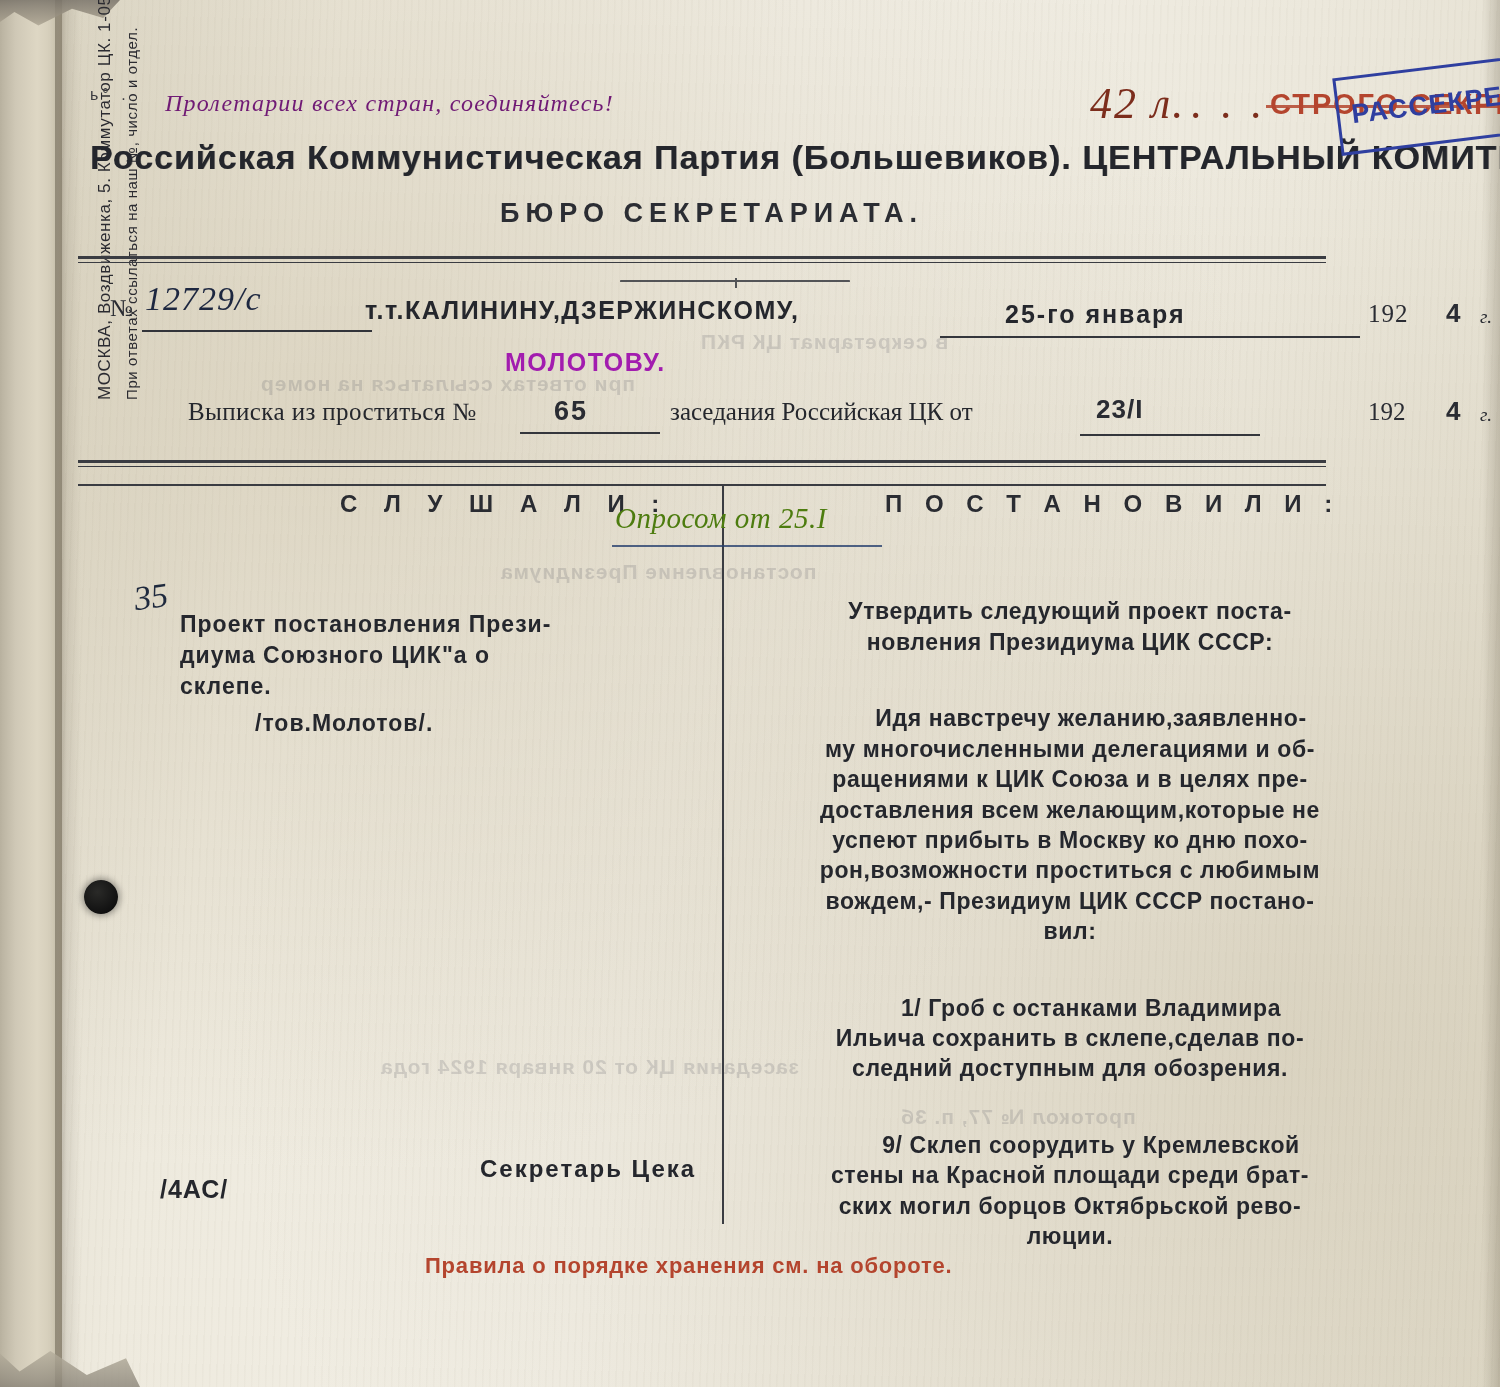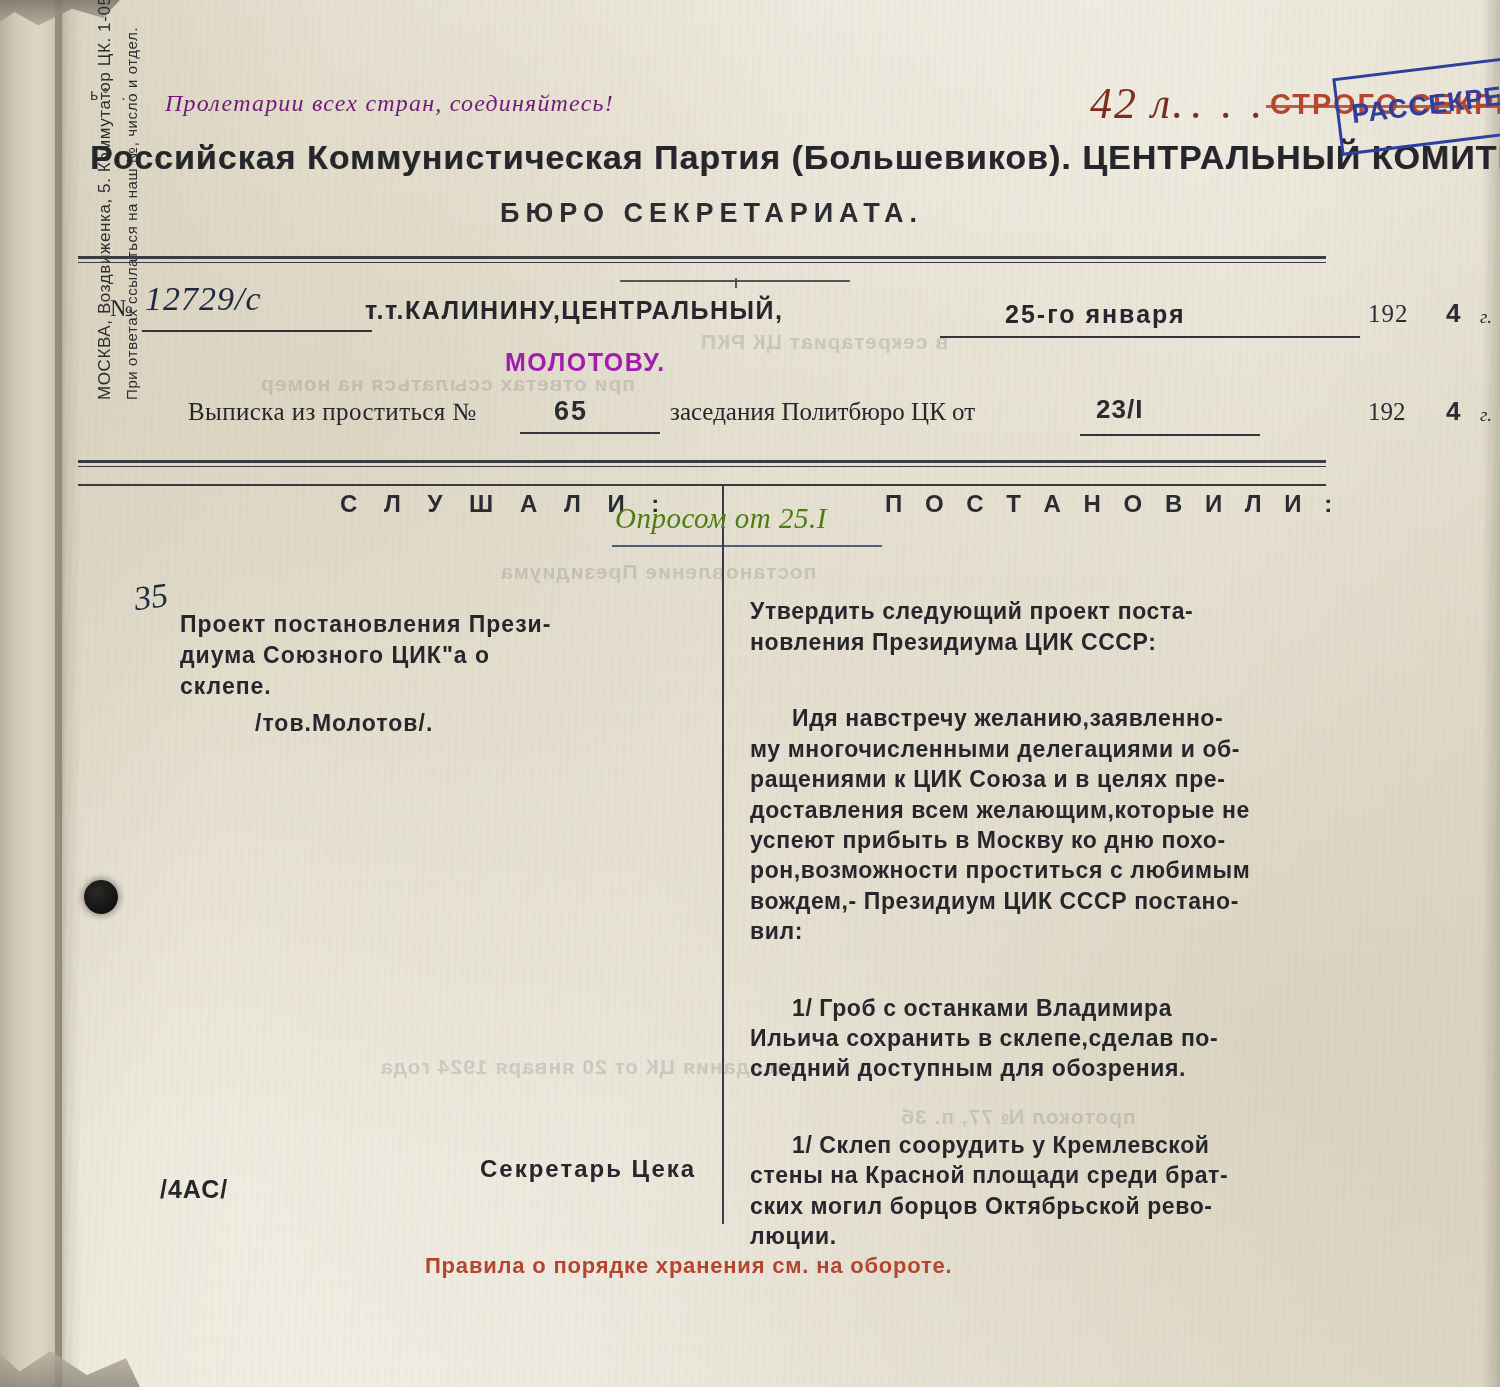--- a/index.html
+++ b/index.html
@@ -231,21 +231,21 @@
     font-size:23px; font-weight:bold; letter-spacing:1px; line-height:1.35;
     color:#25272d; white-space:pre-line;
   }
   .left-body .sub{ display:block; margin-left:75px; margin-top:6px;}
 
   .right-body{
     position:absolute; left:600px; top:566px; width:640px;
     font-size:23px; font-weight:bold; letter-spacing:.6px; line-height:1.32;
     color:#25272d; white-space:pre-line;
   }
-  .right-body p{ margin:0 0 16px 0;}
+  .right-body p{ margin:0 0 16px 0;text-align:center;}
   .right-body p.indent{ text-indent:42px;}
 
   .sign{
     position:absolute; left:330px; top:1155px;
     font-size:24px; font-weight:bold; letter-spacing:2px; color:#25272d;
   }
   .code-bottom{
     position:absolute; left:10px; top:1175px;
     font-size:25px; font-weight:bold; letter-spacing:1px; color:#25272d;
   }
@@ -326,33 +326,33 @@
     <div class="org-sub">БЮРО СЕКРЕТАРИАТА.</div>
 
     <div class="rule r1"></div>
     <div class="rule r2"></div>
     <div class="brace"></div>
 
     <div class="num-label">№</div>
     <div class="num-hand">12729/с</div>
     <div class="num-underline"></div>
 
-    <div class="addressee1">т.т.КАЛИНИНУ,ЦЕНТРАЛЬНЫЙ,</div>
+    <div class="addressee1">т.т.КАЛИНИНУ,ДЗЕРЖИНСКОМУ,</div>
     <div class="addressee2">МОЛОТОВУ.</div>
 
     <div class="date-main">25-го января</div>
     <div class="date-underline"></div>
     <div class="year-1">192</div>
     <div class="year-1-digit">4</div>
     <div class="year-1-g">г.</div>
 
     <div class="extract-line">Выписка из проститься № </div>
     <div class="proto-no">65</div>
     <div class="proto-underline"></div>
-    <div class="extract-tail"> заседания Политбюро ЦК от</div>
+    <div class="extract-tail"> заседания Российская ЦК от</div>
     <div class="proto-date">23/I</div>
     <div class="proto-date-underline"></div>
     <div class="year-2">192</div>
     <div class="year-2-digit">4</div>
     <div class="year-2-g">г.</div>
 
     <div class="rule r3"></div>
     <div class="rule r4"></div>
 
     <div class="col-head-left">С Л У Ш А Л И :</div>
@@ -380,21 +380,21 @@
 му многочисленными делегациями и об-
 ращениями к ЦИК Союза и в целях пре-
 доставления всем желающим,которые не
 успеют прибыть в Москву ко дню похо-
 рон,возможности проститься с любимым
 вождем,- Президиум ЦИК СССР постано-
 вил:</p>
       <p class="indent">1/ Гроб с останками Владимира
 Ильича сохранить в склепе,сделав по-
 следний доступным для обозрения.</p>
-      <p class="indent">1/ Склеп соорудить у Кремлевской
+      <p class="indent">9/ Склеп соорудить у Кремлевской
 стены на Красной площади среди брат-
 ских могил борцов Октябрьской рево-
 люции.</p>
     </div>
 
     <div class="sign">Секретарь Цека</div>
     <div class="code-bottom">/4АС/</div>
     <div class="footer-note">Правила о порядке хранения см. на обороте.</div>
 
     <div class="folio-hand">

